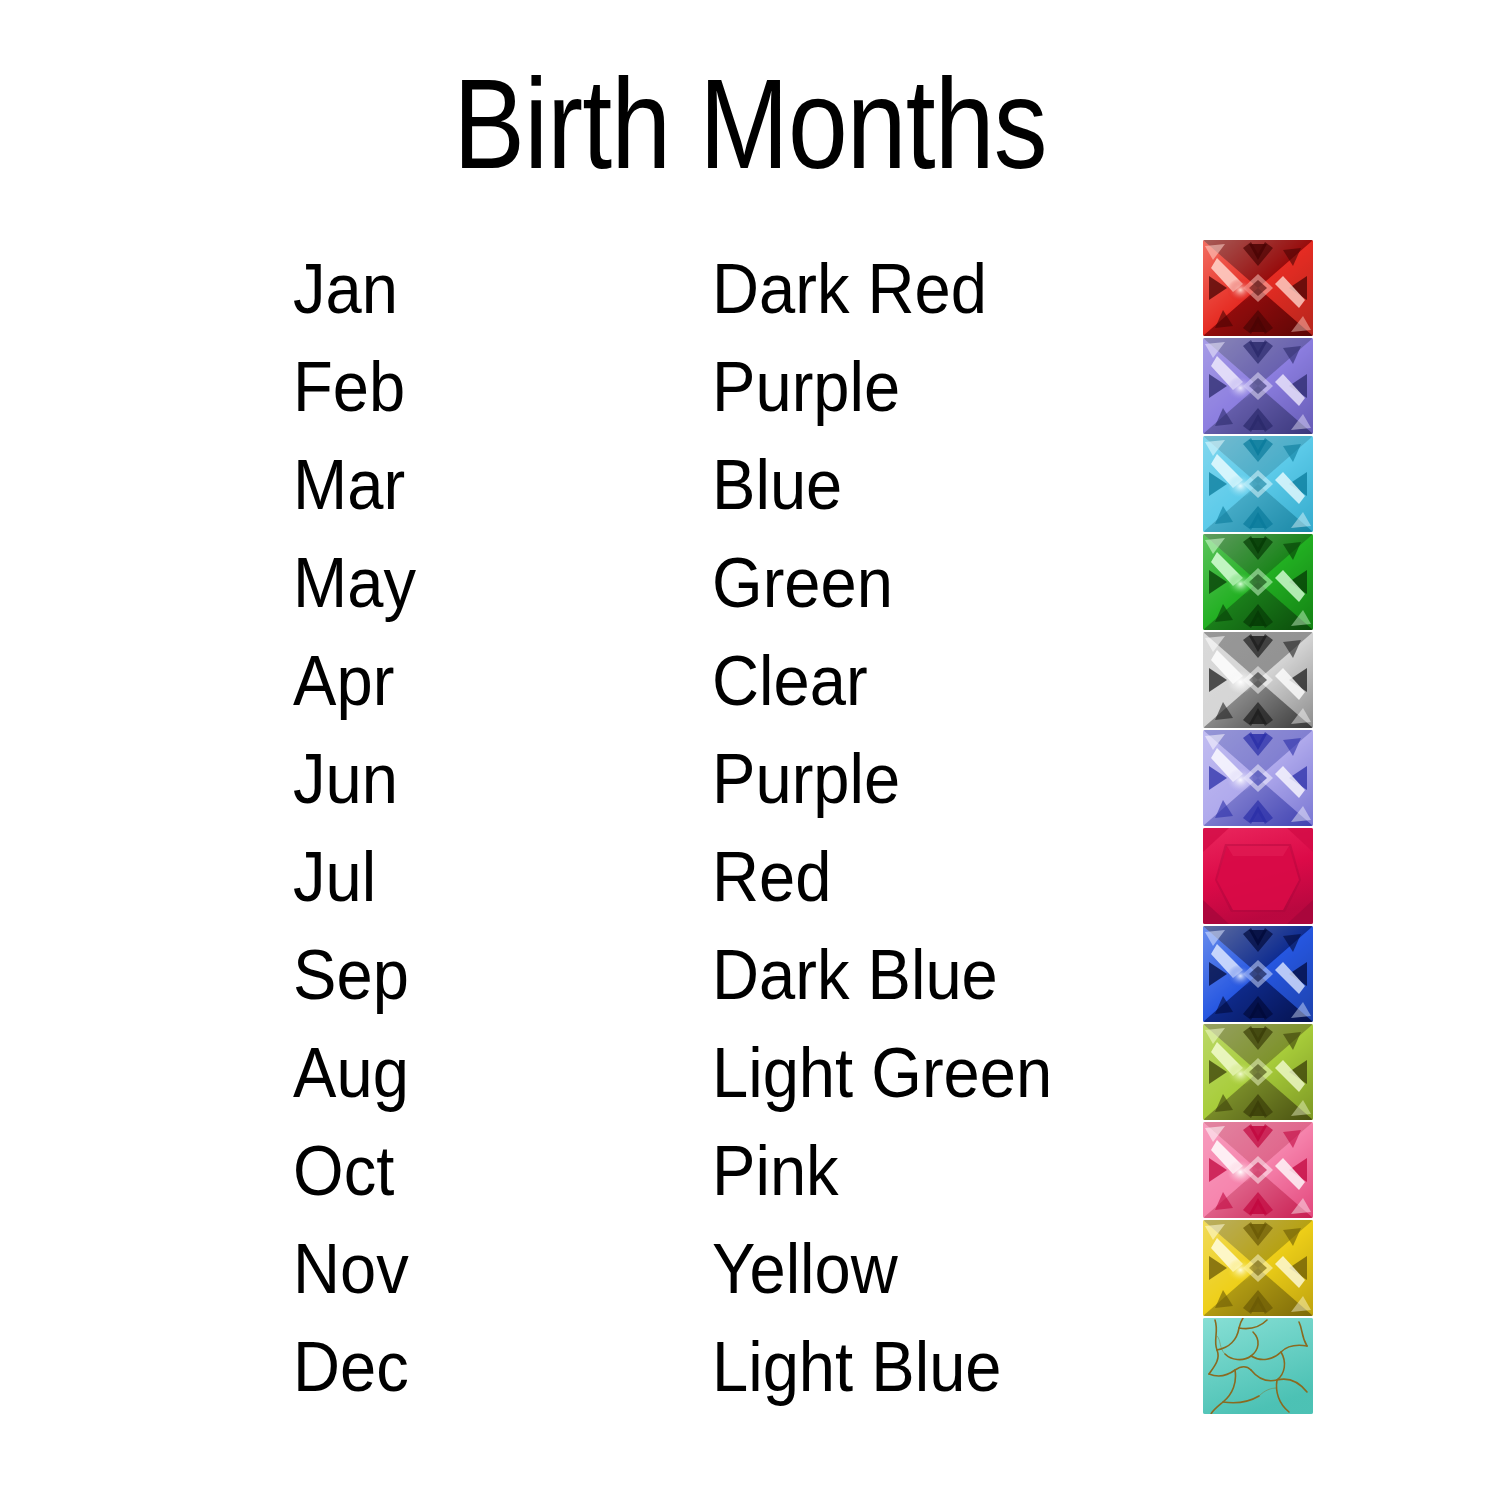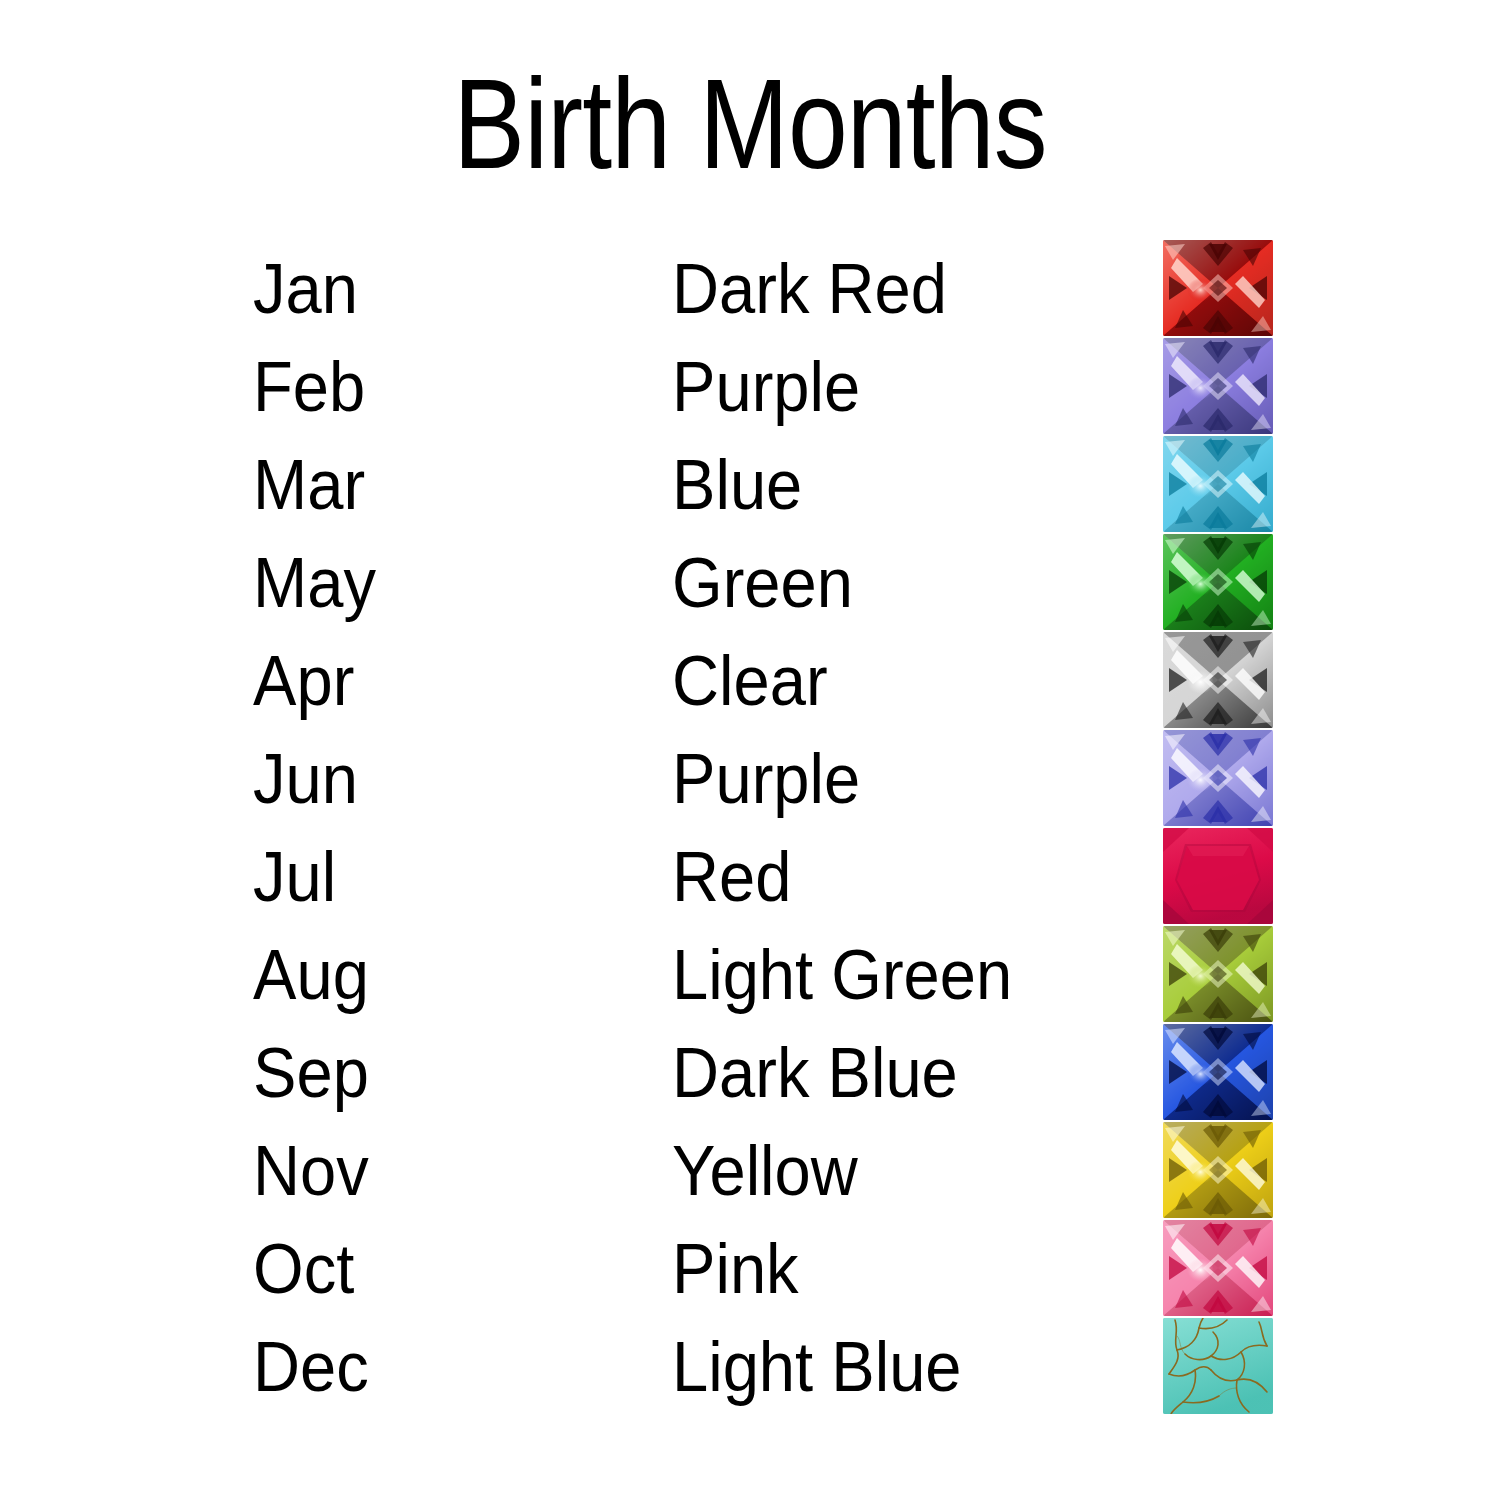--- a/index.html
+++ b/index.html
@@ -37,20 +37,21 @@
   
   #rows {
     position: absolute;
     left: 0;
     top: 240px;
     width: 1500px;
   }
   .row {
     position: relative;
     height: 98px;
+    margin-left: 40px;
   }
   .month, .colorname {
     position: absolute;
     top: 0;
     height: 98px;
     line-height: 98px;
     color: #000000;
     font-family: "Liberation Sans", sans-serif;
     font-size: 70px;
     font-weight: 400;
@@ -363,20 +364,64 @@
     <polygon points="110,0 84,0 110,24" fill="#D00A44" opacity="0.7"></polygon>
     <polygon points="0,96 26,96 0,72" fill="#A3063A" opacity="0.7"></polygon>
     <polygon points="110,96 84,96 110,72" fill="#A3063A" opacity="0.7"></polygon>
     <polygon points="22,16 88,16 98,52 82,84 28,84 12,52" fill="#A3063A" opacity="0.35"></polygon>
     <polygon points="24,18 86,18 96,52 80,82 30,82 14,52" fill="#DC0A48" opacity="0.85"></polygon>
     <polygon points="24,18 86,18 80,28 30,28" fill="#F23A6B" opacity="0.25"></polygon>
   </svg>
         </div>
       </div>
       <div class="row">
+        <div class="month">Sep</div>
+        <div class="colorname">Dark Blue</div>
+        <div class="gem">
+  <svg viewBox="0 0 110 96" preserveAspectRatio="none">
+    <defs>
+      <linearGradient id="g8a" x1="0" y1="0" x2="1" y2="1">
+        <stop offset="0" stop-color="#DCE6FF"></stop>
+        <stop offset="0.5" stop-color="#1B49D8"></stop>
+        <stop offset="1" stop-color="#020A3A"></stop>
+      </linearGradient>
+      <radialGradient id="g8b" cx="0.42" cy="0.5" r="0.42">
+        <stop offset="0" stop-color="#DCE6FF"></stop>
+        <stop offset="1" stop-color="#1B49D8" stop-opacity="0"></stop>
+      </radialGradient>
+    </defs>
+    <rect width="110" height="96" fill="#1B49D8"></rect>
+    <rect width="110" height="96" fill="url(#g8a)" opacity="0.75"></rect>
+
+    <polygon points="0,0 55,48 0,96" fill="#2F63E8" opacity="0.55"></polygon>
+    <polygon points="110,0 55,48 110,96" fill="#2F63E8" opacity="0.55"></polygon>
+    <polygon points="0,0 55,48 110,0" fill="#020A3A" opacity="0.45"></polygon>
+    <polygon points="0,96 55,48 110,96" fill="#020A3A" opacity="0.5"></polygon>
+
+    <polygon points="46,4 55,20 64,4" fill="#020A3A" opacity="0.85"></polygon>
+    <polygon points="40,8 55,26 70,8 62,2 55,14 48,2" fill="#020A3A" opacity="0.7"></polygon>
+    <polygon points="46,92 55,76 64,92" fill="#020A3A" opacity="0.85"></polygon>
+    <polygon points="40,88 55,70 70,88 62,94 55,82 48,94" fill="#020A3A" opacity="0.7"></polygon>
+    <polygon points="6,36 24,48 6,60" fill="#020A3A" opacity="0.75"></polygon>
+    <polygon points="104,36 86,48 104,60" fill="#020A3A" opacity="0.75"></polygon>
+    <polygon points="55,34 70,48 55,62 40,48" fill="#DCE6FF" opacity="0.5"></polygon>
+    <polygon points="55,40 64,48 55,56 46,48" fill="#020A3A" opacity="0.6"></polygon>
+
+    <polygon points="14,18 40,44 30,52 8,28" fill="#DCE6FF" opacity="0.85"></polygon>
+    <polygon points="96,68 72,44 80,36 102,60" fill="#DCE6FF" opacity="0.8"></polygon>
+    <polygon points="80,10 98,8 90,26" fill="#020A3A" opacity="0.6"></polygon>
+    <polygon points="30,86 12,88 20,70" fill="#020A3A" opacity="0.6"></polygon>
+    <polygon points="2,6 22,4 10,20" fill="#DCE6FF" opacity="0.55"></polygon>
+    <polygon points="108,90 88,92 100,76" fill="#DCE6FF" opacity="0.45"></polygon>
+    <ellipse cx="40" cy="50" rx="16" ry="14" fill="url(#g8b)"></ellipse>
+    <rect width="110" height="96" fill="none"></rect>
+  </svg>
+        </div>
+      </div>
+      <div class="row">
         <div class="month">Aug</div>
         <div class="colorname">Light Green</div>
         <div class="gem">
   <svg viewBox="0 0 110 96" preserveAspectRatio="none">
     <defs>
       <linearGradient id="g7a" x1="0" y1="0" x2="1" y2="1">
         <stop offset="0" stop-color="#F2FBCF"></stop>
         <stop offset="0.5" stop-color="#B7D84A"></stop>
         <stop offset="1" stop-color="#3A3D08"></stop>
       </linearGradient>
@@ -407,59 +452,59 @@
     <polygon points="80,10 98,8 90,26" fill="#3A3D08" opacity="0.6"></polygon>
     <polygon points="30,86 12,88 20,70" fill="#3A3D08" opacity="0.6"></polygon>
     <polygon points="2,6 22,4 10,20" fill="#F2FBCF" opacity="0.55"></polygon>
     <polygon points="108,90 88,92 100,76" fill="#F2FBCF" opacity="0.45"></polygon>
     <ellipse cx="40" cy="50" rx="16" ry="14" fill="url(#g7b)"></ellipse>
     <rect width="110" height="96" fill="none"></rect>
   </svg>
         </div>
       </div>
       <div class="row">
-        <div class="month">Sep</div>
-        <div class="colorname">Dark Blue</div>
-        <div class="gem">
-  <svg viewBox="0 0 110 96" preserveAspectRatio="none">
-    <defs>
-      <linearGradient id="g8a" x1="0" y1="0" x2="1" y2="1">
-        <stop offset="0" stop-color="#DCE6FF"></stop>
-        <stop offset="0.5" stop-color="#1B49D8"></stop>
-        <stop offset="1" stop-color="#020A3A"></stop>
-      </linearGradient>
-      <radialGradient id="g8b" cx="0.42" cy="0.5" r="0.42">
-        <stop offset="0" stop-color="#DCE6FF"></stop>
-        <stop offset="1" stop-color="#1B49D8" stop-opacity="0"></stop>
-      </radialGradient>
-    </defs>
-    <rect width="110" height="96" fill="#1B49D8"></rect>
-    <rect width="110" height="96" fill="url(#g8a)" opacity="0.75"></rect>
-
-    <polygon points="0,0 55,48 0,96" fill="#2F63E8" opacity="0.55"></polygon>
-    <polygon points="110,0 55,48 110,96" fill="#2F63E8" opacity="0.55"></polygon>
-    <polygon points="0,0 55,48 110,0" fill="#020A3A" opacity="0.45"></polygon>
-    <polygon points="0,96 55,48 110,96" fill="#020A3A" opacity="0.5"></polygon>
-
-    <polygon points="46,4 55,20 64,4" fill="#020A3A" opacity="0.85"></polygon>
-    <polygon points="40,8 55,26 70,8 62,2 55,14 48,2" fill="#020A3A" opacity="0.7"></polygon>
-    <polygon points="46,92 55,76 64,92" fill="#020A3A" opacity="0.85"></polygon>
-    <polygon points="40,88 55,70 70,88 62,94 55,82 48,94" fill="#020A3A" opacity="0.7"></polygon>
-    <polygon points="6,36 24,48 6,60" fill="#020A3A" opacity="0.75"></polygon>
-    <polygon points="104,36 86,48 104,60" fill="#020A3A" opacity="0.75"></polygon>
-    <polygon points="55,34 70,48 55,62 40,48" fill="#DCE6FF" opacity="0.5"></polygon>
-    <polygon points="55,40 64,48 55,56 46,48" fill="#020A3A" opacity="0.6"></polygon>
-
-    <polygon points="14,18 40,44 30,52 8,28" fill="#DCE6FF" opacity="0.85"></polygon>
-    <polygon points="96,68 72,44 80,36 102,60" fill="#DCE6FF" opacity="0.8"></polygon>
-    <polygon points="80,10 98,8 90,26" fill="#020A3A" opacity="0.6"></polygon>
-    <polygon points="30,86 12,88 20,70" fill="#020A3A" opacity="0.6"></polygon>
-    <polygon points="2,6 22,4 10,20" fill="#DCE6FF" opacity="0.55"></polygon>
-    <polygon points="108,90 88,92 100,76" fill="#DCE6FF" opacity="0.45"></polygon>
-    <ellipse cx="40" cy="50" rx="16" ry="14" fill="url(#g8b)"></ellipse>
+        <div class="month">Oct</div>
+        <div class="colorname">Pink</div>
+        <div class="gem">
+  <svg viewBox="0 0 110 96" preserveAspectRatio="none">
+    <defs>
+      <linearGradient id="g9a" x1="0" y1="0" x2="1" y2="1">
+        <stop offset="0" stop-color="#FFFFFF"></stop>
+        <stop offset="0.5" stop-color="#FAB8CE"></stop>
+        <stop offset="1" stop-color="#C2073F"></stop>
+      </linearGradient>
+      <radialGradient id="g9b" cx="0.42" cy="0.5" r="0.42">
+        <stop offset="0" stop-color="#FFFFFF"></stop>
+        <stop offset="1" stop-color="#FAB8CE" stop-opacity="0"></stop>
+      </radialGradient>
+    </defs>
+    <rect width="110" height="96" fill="#FAB8CE"></rect>
+    <rect width="110" height="96" fill="url(#g9a)" opacity="0.75"></rect>
+
+    <polygon points="0,0 55,48 0,96" fill="#F25A92" opacity="0.55"></polygon>
+    <polygon points="110,0 55,48 110,96" fill="#F25A92" opacity="0.55"></polygon>
+    <polygon points="0,0 55,48 110,0" fill="#C2073F" opacity="0.45"></polygon>
+    <polygon points="0,96 55,48 110,96" fill="#C2073F" opacity="0.5"></polygon>
+
+    <polygon points="46,4 55,20 64,4" fill="#C2073F" opacity="0.85"></polygon>
+    <polygon points="40,8 55,26 70,8 62,2 55,14 48,2" fill="#C2073F" opacity="0.7"></polygon>
+    <polygon points="46,92 55,76 64,92" fill="#C2073F" opacity="0.85"></polygon>
+    <polygon points="40,88 55,70 70,88 62,94 55,82 48,94" fill="#C2073F" opacity="0.7"></polygon>
+    <polygon points="6,36 24,48 6,60" fill="#C2073F" opacity="0.75"></polygon>
+    <polygon points="104,36 86,48 104,60" fill="#C2073F" opacity="0.75"></polygon>
+    <polygon points="55,34 70,48 55,62 40,48" fill="#FFFFFF" opacity="0.5"></polygon>
+    <polygon points="55,40 64,48 55,56 46,48" fill="#C2073F" opacity="0.6"></polygon>
+
+    <polygon points="14,18 40,44 30,52 8,28" fill="#FFFFFF" opacity="0.85"></polygon>
+    <polygon points="96,68 72,44 80,36 102,60" fill="#FFFFFF" opacity="0.8"></polygon>
+    <polygon points="80,10 98,8 90,26" fill="#C2073F" opacity="0.6"></polygon>
+    <polygon points="30,86 12,88 20,70" fill="#C2073F" opacity="0.6"></polygon>
+    <polygon points="2,6 22,4 10,20" fill="#FFFFFF" opacity="0.55"></polygon>
+    <polygon points="108,90 88,92 100,76" fill="#FFFFFF" opacity="0.45"></polygon>
+    <ellipse cx="40" cy="50" rx="16" ry="14" fill="url(#g9b)"></ellipse>
     <rect width="110" height="96" fill="none"></rect>
   </svg>
         </div>
       </div>
       <div class="row">
         <div class="month">Nov</div>
         <div class="colorname">Yellow</div>
         <div class="gem">
   <svg viewBox="0 0 110 96" preserveAspectRatio="none">
     <defs>
@@ -490,64 +535,20 @@
     <polygon points="55,34 70,48 55,62 40,48" fill="#FFFDE0" opacity="0.5"></polygon>
     <polygon points="55,40 64,48 55,56 46,48" fill="#6B5A05" opacity="0.6"></polygon>
 
     <polygon points="14,18 40,44 30,52 8,28" fill="#FFFDE0" opacity="0.85"></polygon>
     <polygon points="96,68 72,44 80,36 102,60" fill="#FFFDE0" opacity="0.8"></polygon>
     <polygon points="80,10 98,8 90,26" fill="#6B5A05" opacity="0.6"></polygon>
     <polygon points="30,86 12,88 20,70" fill="#6B5A05" opacity="0.6"></polygon>
     <polygon points="2,6 22,4 10,20" fill="#FFFDE0" opacity="0.55"></polygon>
     <polygon points="108,90 88,92 100,76" fill="#FFFDE0" opacity="0.45"></polygon>
     <ellipse cx="40" cy="50" rx="16" ry="14" fill="url(#g10b)"></ellipse>
-    <rect width="110" height="96" fill="none"></rect>
-  </svg>
-        </div>
-      </div>
-      <div class="row">
-        <div class="month">Oct</div>
-        <div class="colorname">Pink</div>
-        <div class="gem">
-  <svg viewBox="0 0 110 96" preserveAspectRatio="none">
-    <defs>
-      <linearGradient id="g9a" x1="0" y1="0" x2="1" y2="1">
-        <stop offset="0" stop-color="#FFFFFF"></stop>
-        <stop offset="0.5" stop-color="#FAB8CE"></stop>
-        <stop offset="1" stop-color="#C2073F"></stop>
-      </linearGradient>
-      <radialGradient id="g9b" cx="0.42" cy="0.5" r="0.42">
-        <stop offset="0" stop-color="#FFFFFF"></stop>
-        <stop offset="1" stop-color="#FAB8CE" stop-opacity="0"></stop>
-      </radialGradient>
-    </defs>
-    <rect width="110" height="96" fill="#FAB8CE"></rect>
-    <rect width="110" height="96" fill="url(#g9a)" opacity="0.75"></rect>
-
-    <polygon points="0,0 55,48 0,96" fill="#F25A92" opacity="0.55"></polygon>
-    <polygon points="110,0 55,48 110,96" fill="#F25A92" opacity="0.55"></polygon>
-    <polygon points="0,0 55,48 110,0" fill="#C2073F" opacity="0.45"></polygon>
-    <polygon points="0,96 55,48 110,96" fill="#C2073F" opacity="0.5"></polygon>
-
-    <polygon points="46,4 55,20 64,4" fill="#C2073F" opacity="0.85"></polygon>
-    <polygon points="40,8 55,26 70,8 62,2 55,14 48,2" fill="#C2073F" opacity="0.7"></polygon>
-    <polygon points="46,92 55,76 64,92" fill="#C2073F" opacity="0.85"></polygon>
-    <polygon points="40,88 55,70 70,88 62,94 55,82 48,94" fill="#C2073F" opacity="0.7"></polygon>
-    <polygon points="6,36 24,48 6,60" fill="#C2073F" opacity="0.75"></polygon>
-    <polygon points="104,36 86,48 104,60" fill="#C2073F" opacity="0.75"></polygon>
-    <polygon points="55,34 70,48 55,62 40,48" fill="#FFFFFF" opacity="0.5"></polygon>
-    <polygon points="55,40 64,48 55,56 46,48" fill="#C2073F" opacity="0.6"></polygon>
-
-    <polygon points="14,18 40,44 30,52 8,28" fill="#FFFFFF" opacity="0.85"></polygon>
-    <polygon points="96,68 72,44 80,36 102,60" fill="#FFFFFF" opacity="0.8"></polygon>
-    <polygon points="80,10 98,8 90,26" fill="#C2073F" opacity="0.6"></polygon>
-    <polygon points="30,86 12,88 20,70" fill="#C2073F" opacity="0.6"></polygon>
-    <polygon points="2,6 22,4 10,20" fill="#FFFFFF" opacity="0.55"></polygon>
-    <polygon points="108,90 88,92 100,76" fill="#FFFFFF" opacity="0.45"></polygon>
-    <ellipse cx="40" cy="50" rx="16" ry="14" fill="url(#g9b)"></ellipse>
     <rect width="110" height="96" fill="none"></rect>
   </svg>
         </div>
       </div>
       <div class="row">
         <div class="month">Dec</div>
         <div class="colorname">Light Blue</div>
         <div class="gem">
   <svg viewBox="0 0 110 96" preserveAspectRatio="none">
     <defs>

